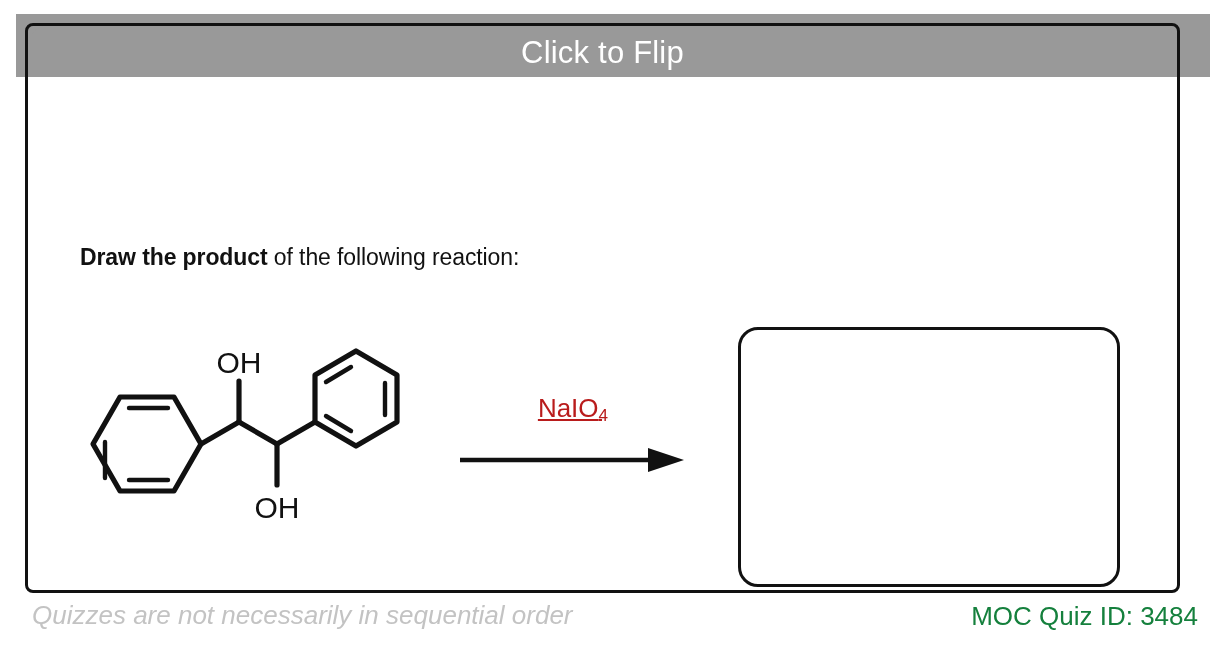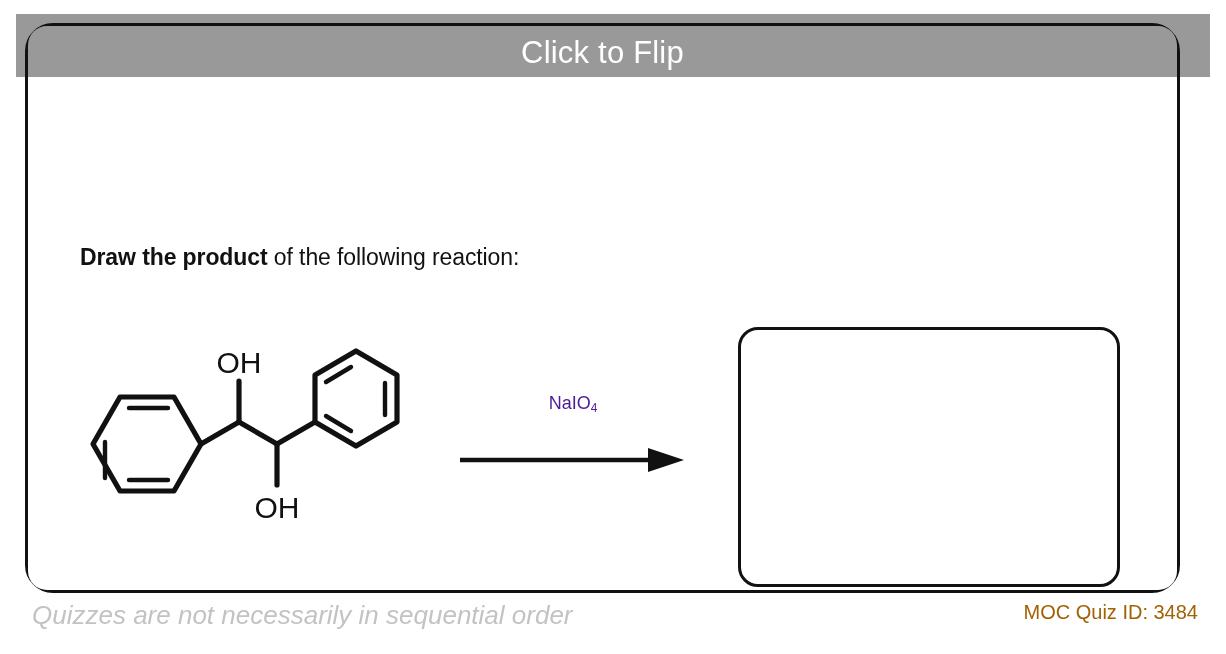--- a/index.html
+++ b/index.html
@@ -32,21 +32,21 @@
   }
 
   
   .card {
     position: absolute;
     left: 25px;
     top: 23px;
     width: 1155px;
     height: 570px;
     border: 3px solid #111111;
-    border-radius: 28px;
+    border-radius: 8px;
     box-sizing: border-box;
     background: transparent;
   }
 
   
   .card-header-fill {
     position: absolute;
     left: 0;
     top: 0;
     right: 0;
@@ -122,23 +122,24 @@
     width: 250px;
     height: 110px;
   }
 
   .reagent-label {
     position: absolute;
     left: 0;
     top: 0;
     width: 250px;
     text-align: center;
-    font-size: 18px;
-    color: #4c1d95;
-    white-space: nowrap;
+    font-size: 26px;
+    color: #b91c1c;
+    white-space: nowrap;
+    text-decoration: underline;
   }
   .reagent-label sub {
     font-size: 0.66em;
     vertical-align: -0.22em;
   }
 
   .reaction-arrow {
     position: absolute;
     left: 10px;
     top: 52px;
@@ -166,22 +167,22 @@
     top: 600px;
     font-size: 26px;
     font-style: italic;
     color: #c3c3c3;
     white-space: nowrap;
   }
   .footer-right {
     position: absolute;
     right: 28px;
     top: 601px;
-    font-size: 20px;
-    color: #a16207;
+    font-size: 26px;
+    color: #15803d;
     white-space: nowrap;
   }
 </style>
 </head>
 <body>
 
 <div id="screen">
 
   <div class="header-band"></div>
 

